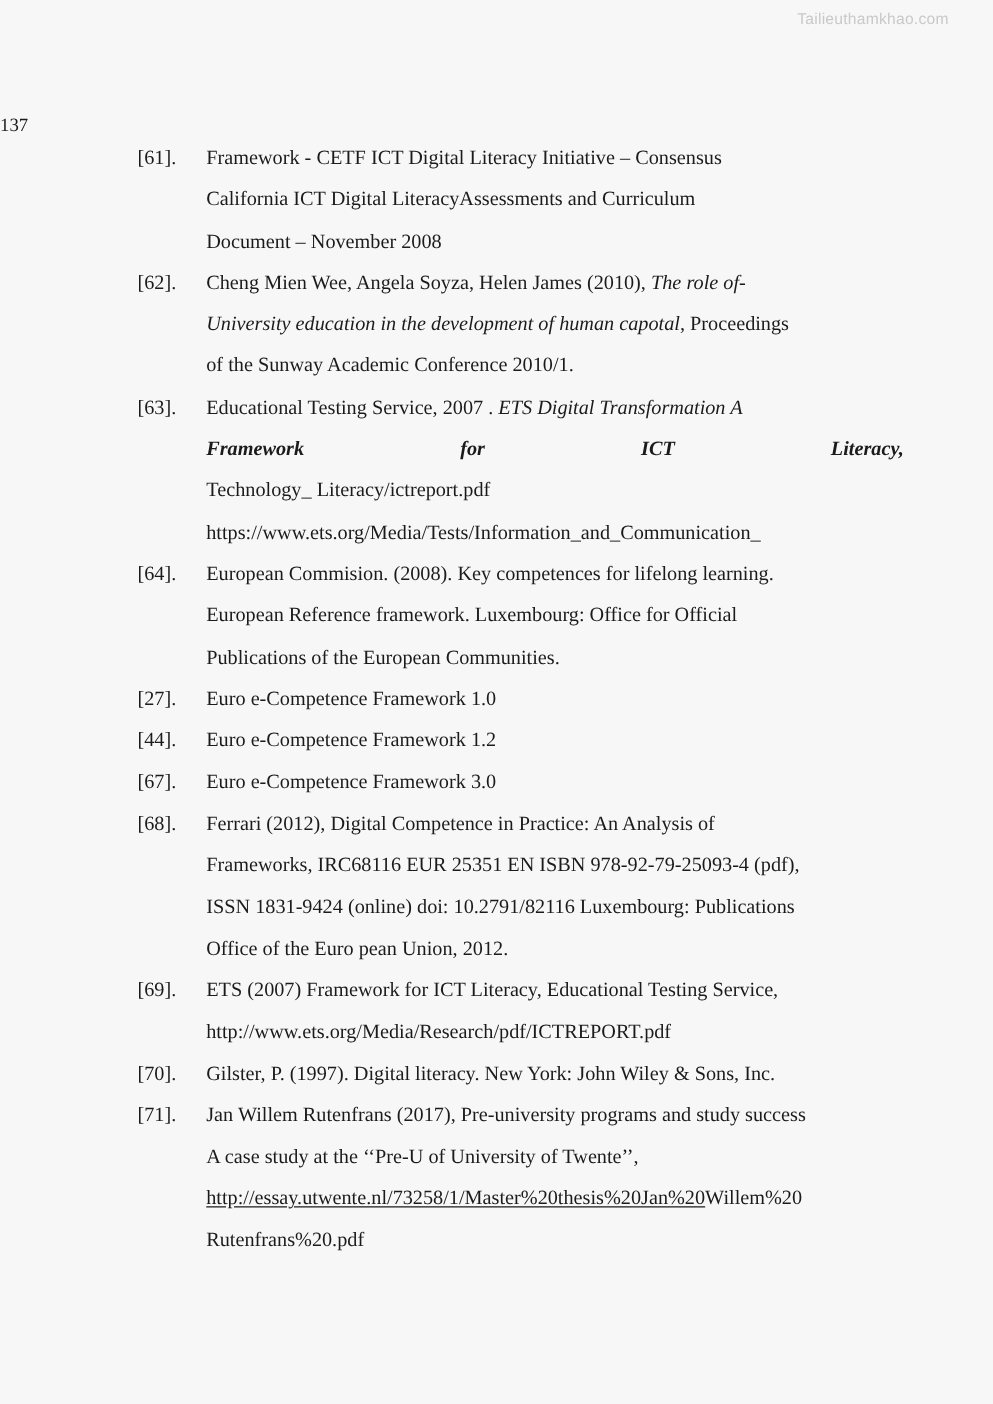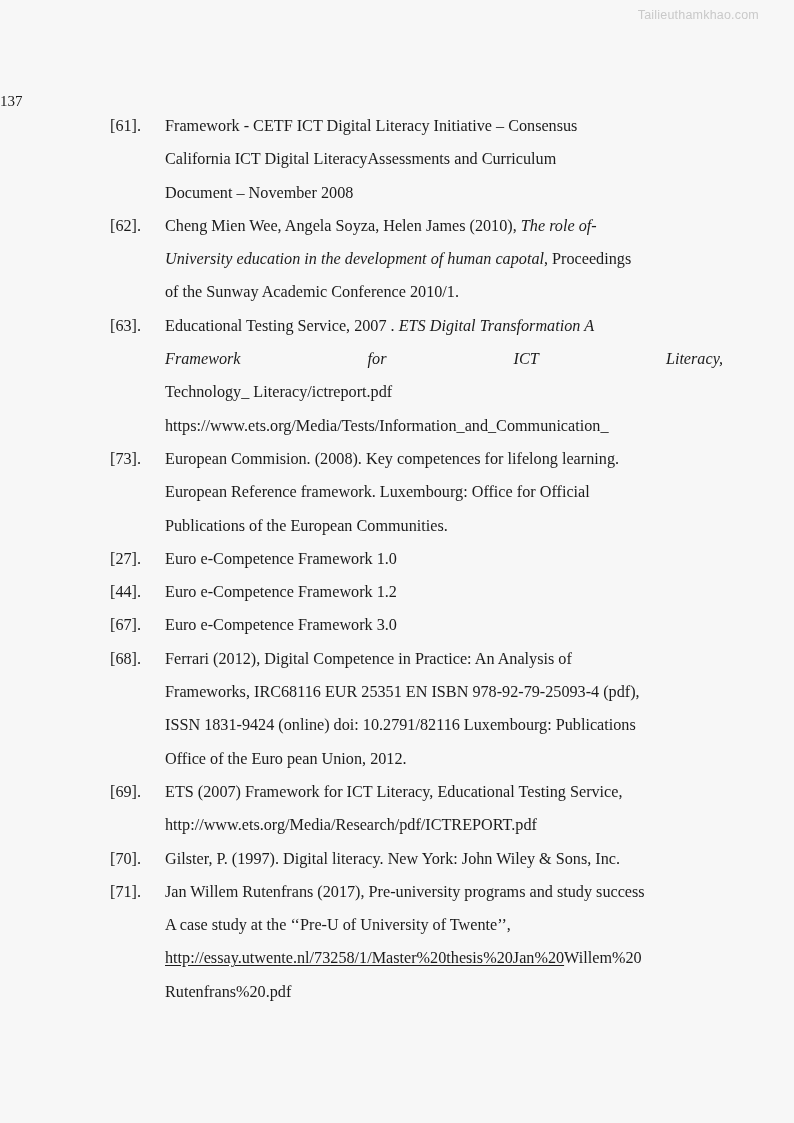--- a/index.html
+++ b/index.html
@@ -77,21 +77,21 @@
   .ref-body > .line {
     display: block;
   }
 
   
   .line.justify {
     display: flex;
     justify-content: space-between;
     white-space: nowrap;
   }
-  .line.justify > span { display: inline-block; }
+  .line.justify > span { display: inline-block; font-weight: bold; }
 
   .ital { font-style: italic; }
   .underline { text-decoration: underline; text-underline-offset: 2px; }
 
   
   .ref-item.single .ref-body { text-align: left; }
 </style>
 </head>
 <body style="background: rgb(247, 247, 247); color: rgb(27, 27, 27);">
 
@@ -128,21 +128,21 @@
         <span>for</span>
         <span>ICT</span>
         <span>Literacy,</span>
       </span>
       <span class="line">Technology_ Literacy/ictreport.pdf</span>
       <span class="line">https://www.ets.org/Media/Tests/Information_and_Communication_</span>
     </span>
   </div>
 
   <div class="ref-item">
-    <span class="ref-label">[73].</span>
+    <span class="ref-label">[64].</span>
     <span class="ref-body">
       <span class="line">European  Commision.  (2008).  Key  competences  for  lifelong  learning.</span>
       <span class="line">European    Reference    framework.    Luxembourg:    Office    for    Official</span>
       <span class="line">Publications of the European Communities.</span>
     </span>
   </div>
 
   <div class="ref-item single">
     <span class="ref-label">[27].</span>
     <span class="ref-body">

